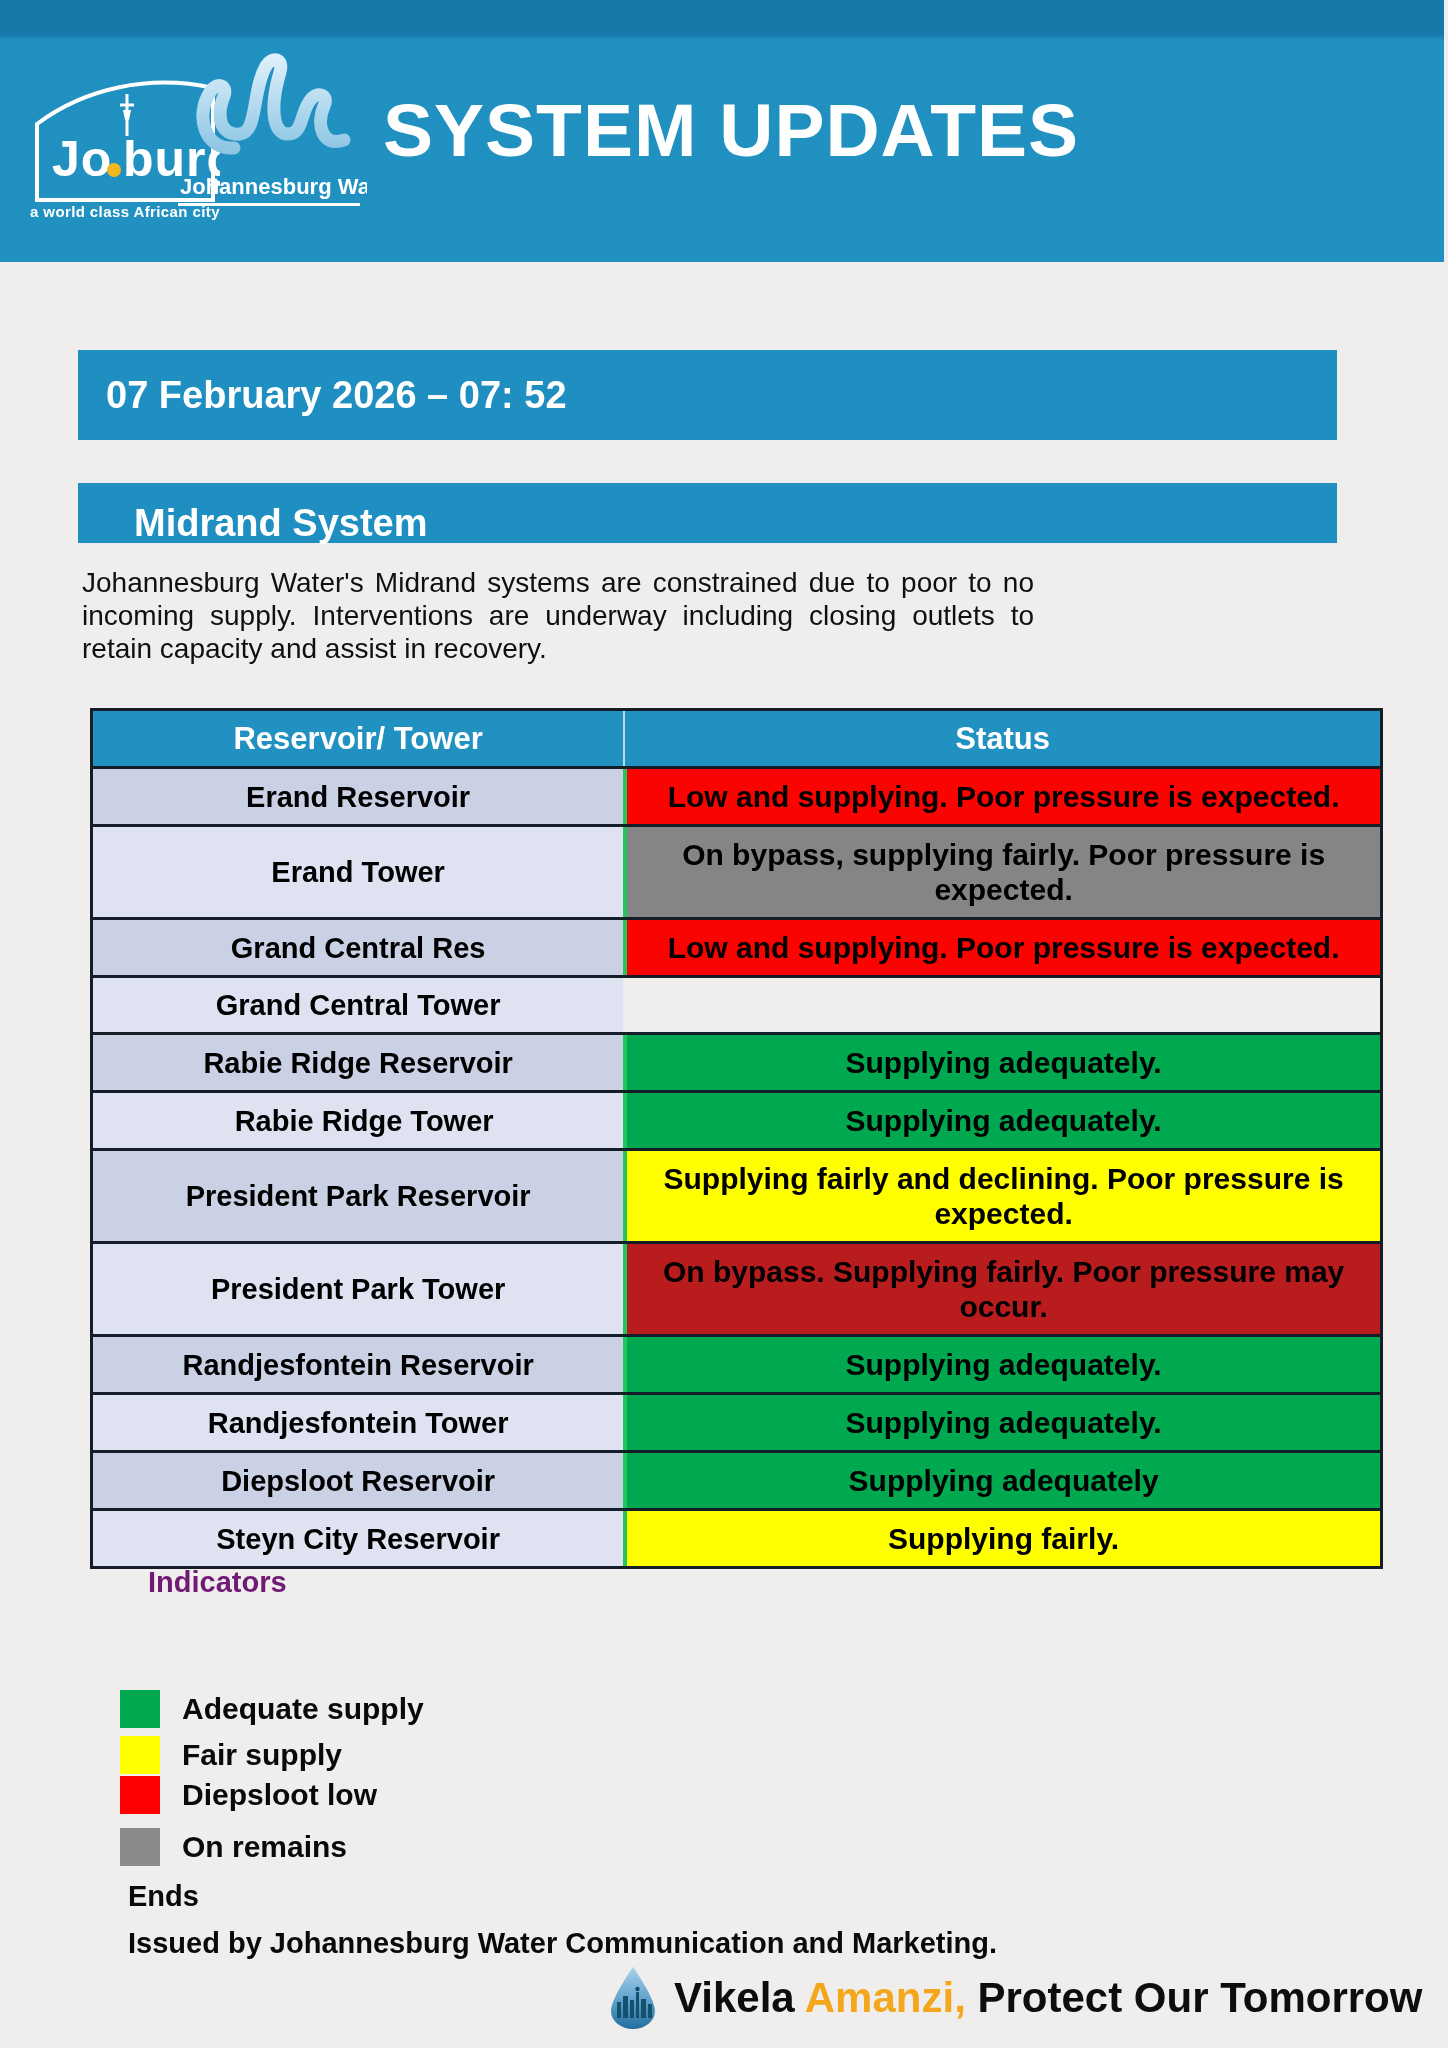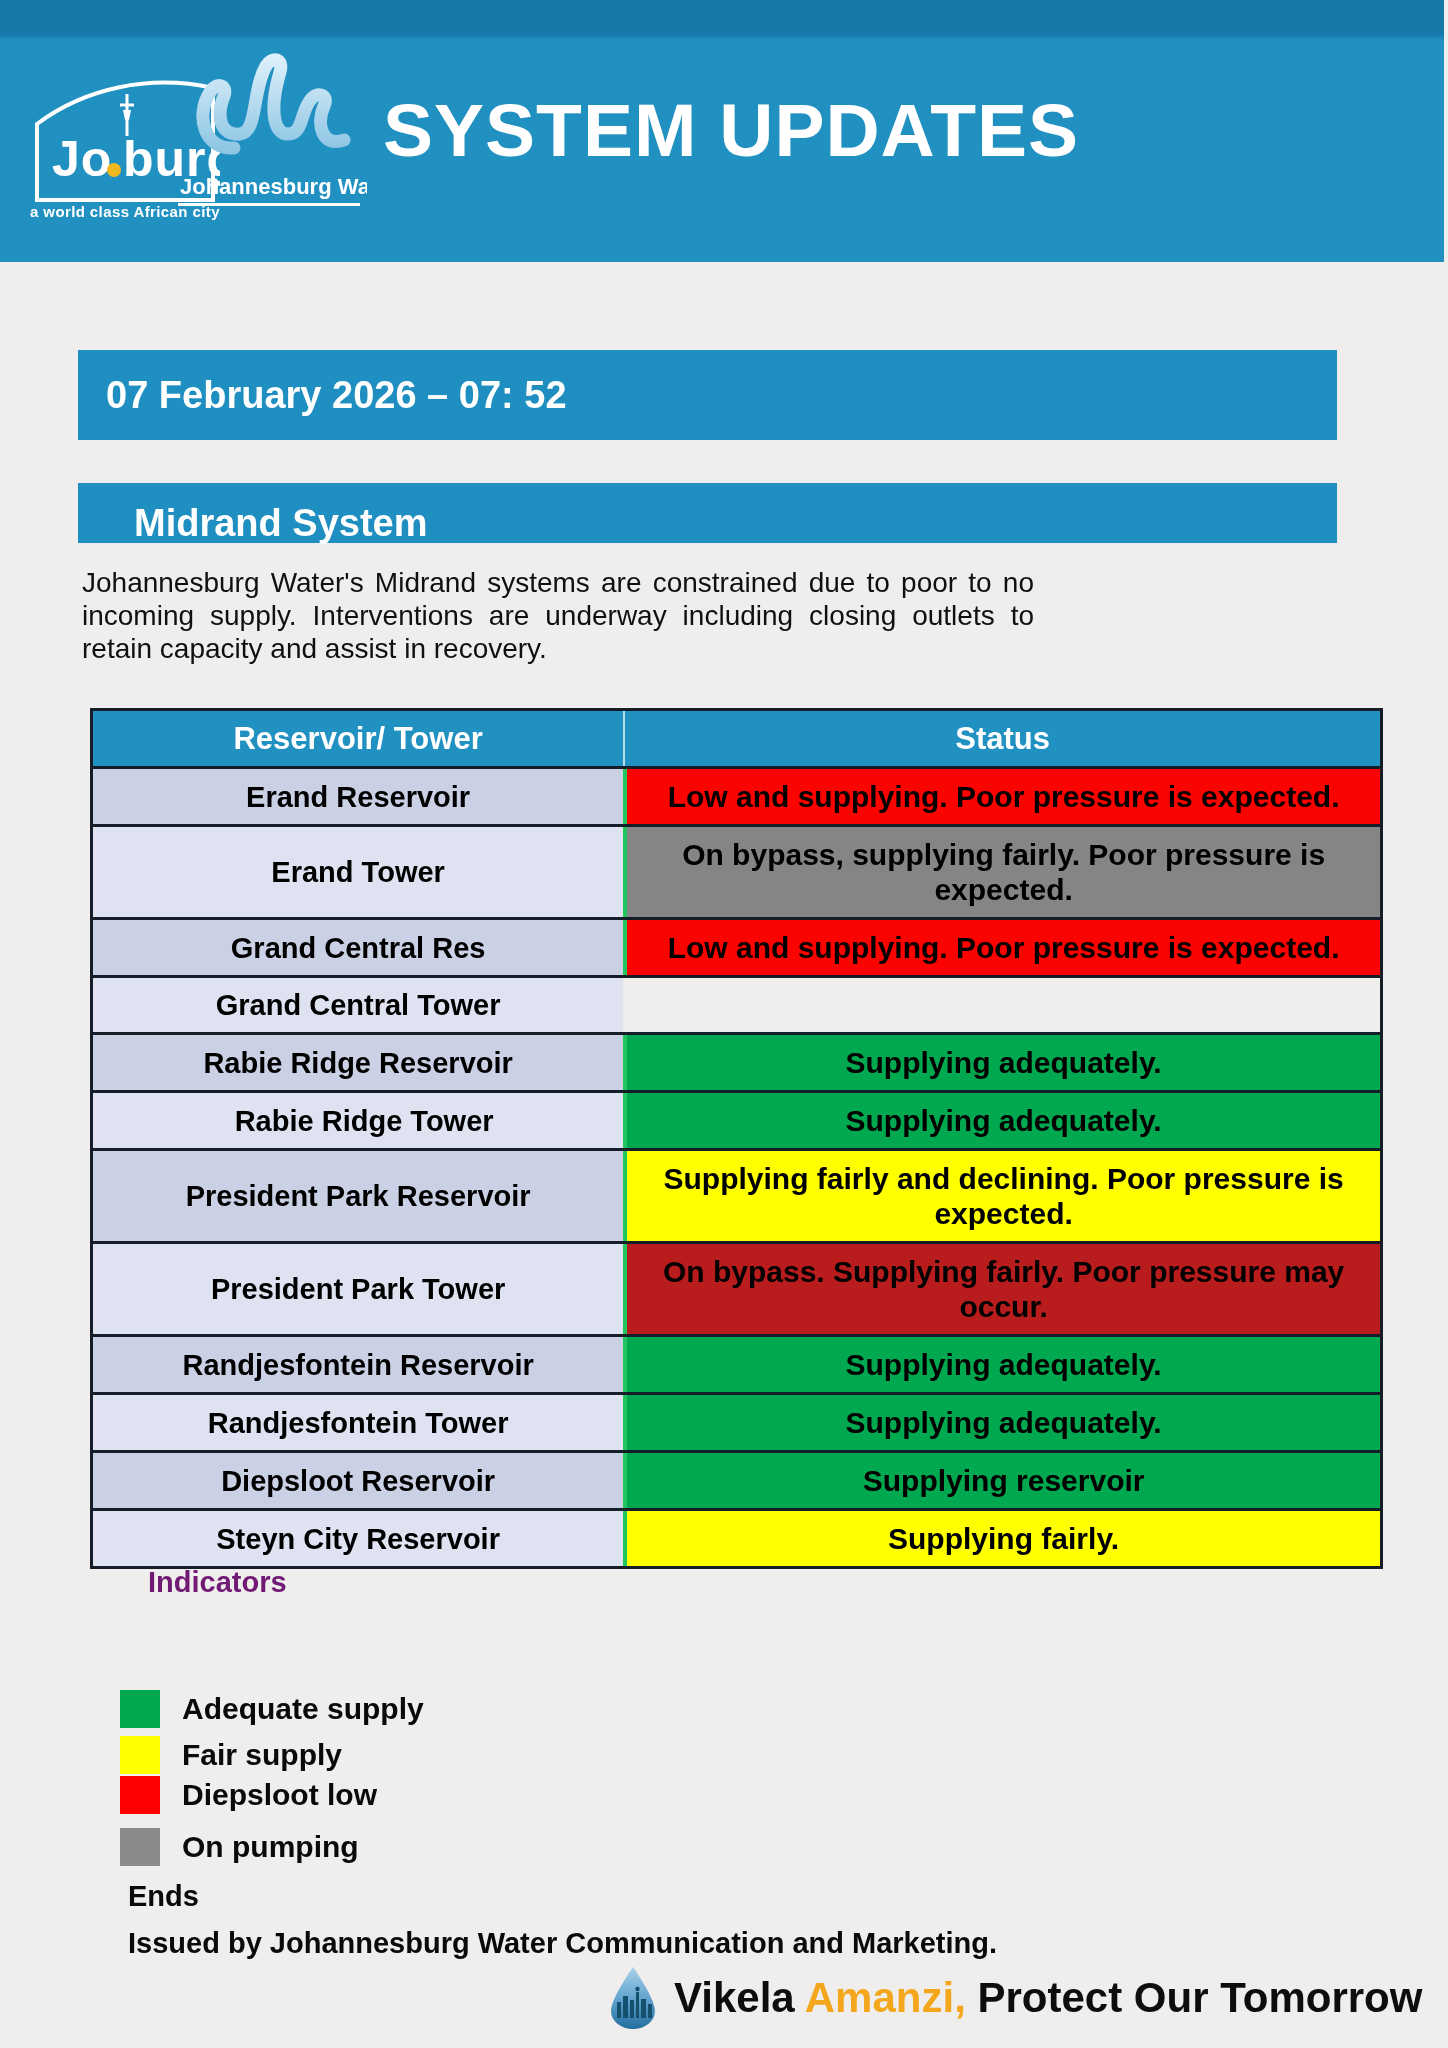--- a/index.html
+++ b/index.html
@@ -149,21 +149,21 @@
       <div class="trow">
         <div class="cell c1" style="background: rgb(203, 209, 228);">Randjesfontein Reservoir</div>
         <div class="cell c2" style="background: rgb(0, 169, 79);">Supplying adequately.</div>
       </div>
       <div class="trow">
         <div class="cell c1" style="background: rgb(223, 227, 241);">Randjesfontein Tower</div>
         <div class="cell c2" style="background: rgb(0, 169, 79);">Supplying adequately.</div>
       </div>
       <div class="trow">
         <div class="cell c1" style="background: rgb(203, 209, 228);">Diepsloot Reservoir</div>
-        <div class="cell c2" style="background: rgb(0, 169, 79);">Supplying reservoir</div>
+        <div class="cell c2" style="background: rgb(0, 169, 79);">Supplying adequately</div>
       </div>
       <div class="trow">
         <div class="cell c1" style="background: rgb(223, 227, 241);">Steyn City Reservoir</div>
         <div class="cell c2" style="background: rgb(255, 255, 0);">Supplying fairly.</div>
       </div>
     </div>
 </div>
 
 <div class="indicators-title">Indicators</div>
 <div class="legend" id="legend">
@@ -174,21 +174,21 @@
     <div class="leg-item g1">
       <span class="swatch" style="background: rgb(255, 255, 0);"></span>
       <span class="leg-label">Fair supply</span>
     </div>
     <div class="leg-item g2">
       <span class="swatch" style="background: rgb(254, 0, 0);"></span>
       <span class="leg-label">Diepsloot low</span>
     </div>
     <div class="leg-item g3">
       <span class="swatch" style="background: rgb(138, 138, 138);"></span>
-      <span class="leg-label">On pumping</span>
+      <span class="leg-label">On remains</span>
     </div>
   </div>
 
 <div class="ends">Ends</div>
 <div class="issued">Issued by Johannesburg Water Communication and Marketing.</div>
 
 <div class="tagline">
   <svg width="50" height="64" viewBox="0 0 50 64">
     <defs>
       <linearGradient id="dp" x1="0" y1="0" x2="0" y2="1">

